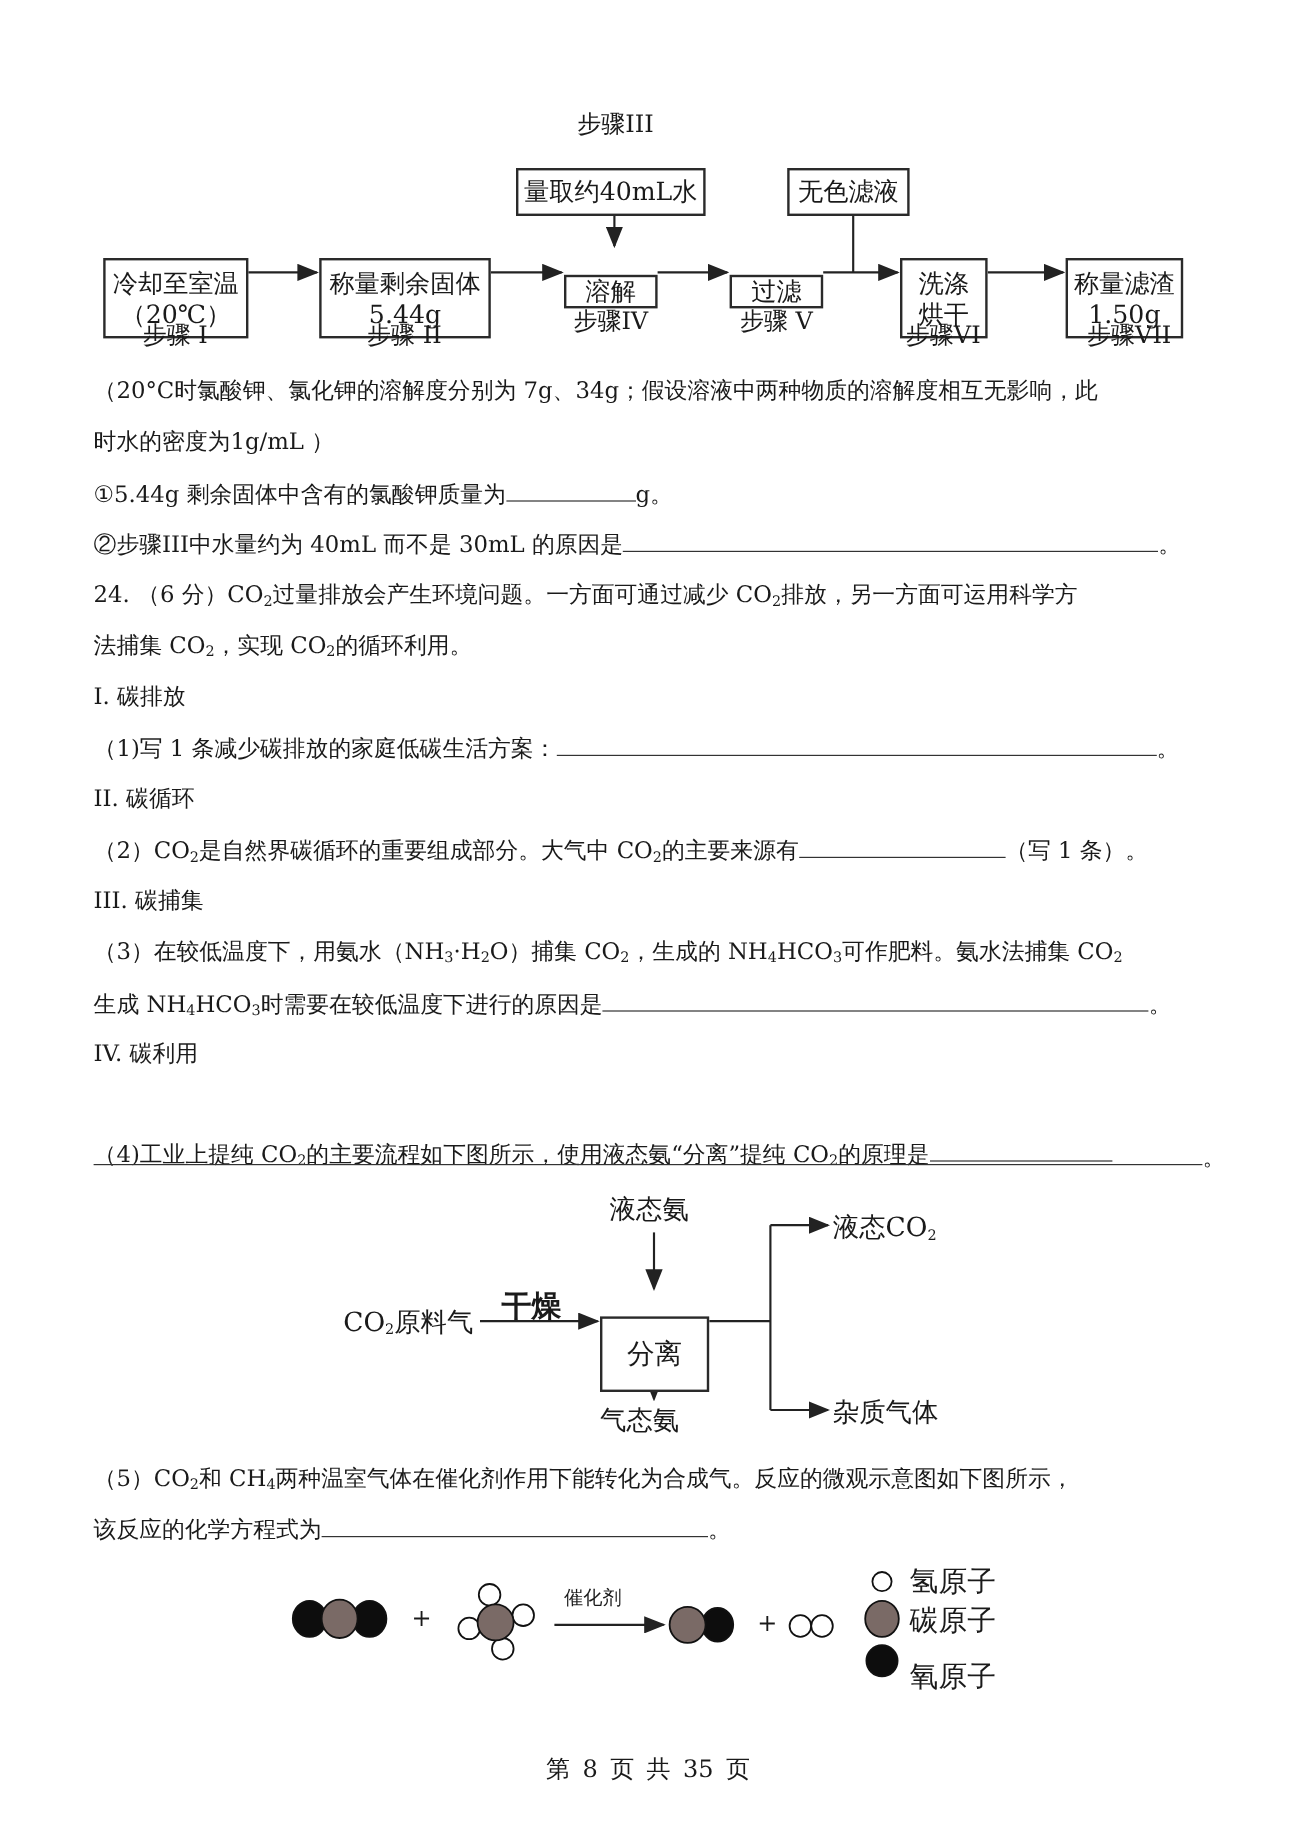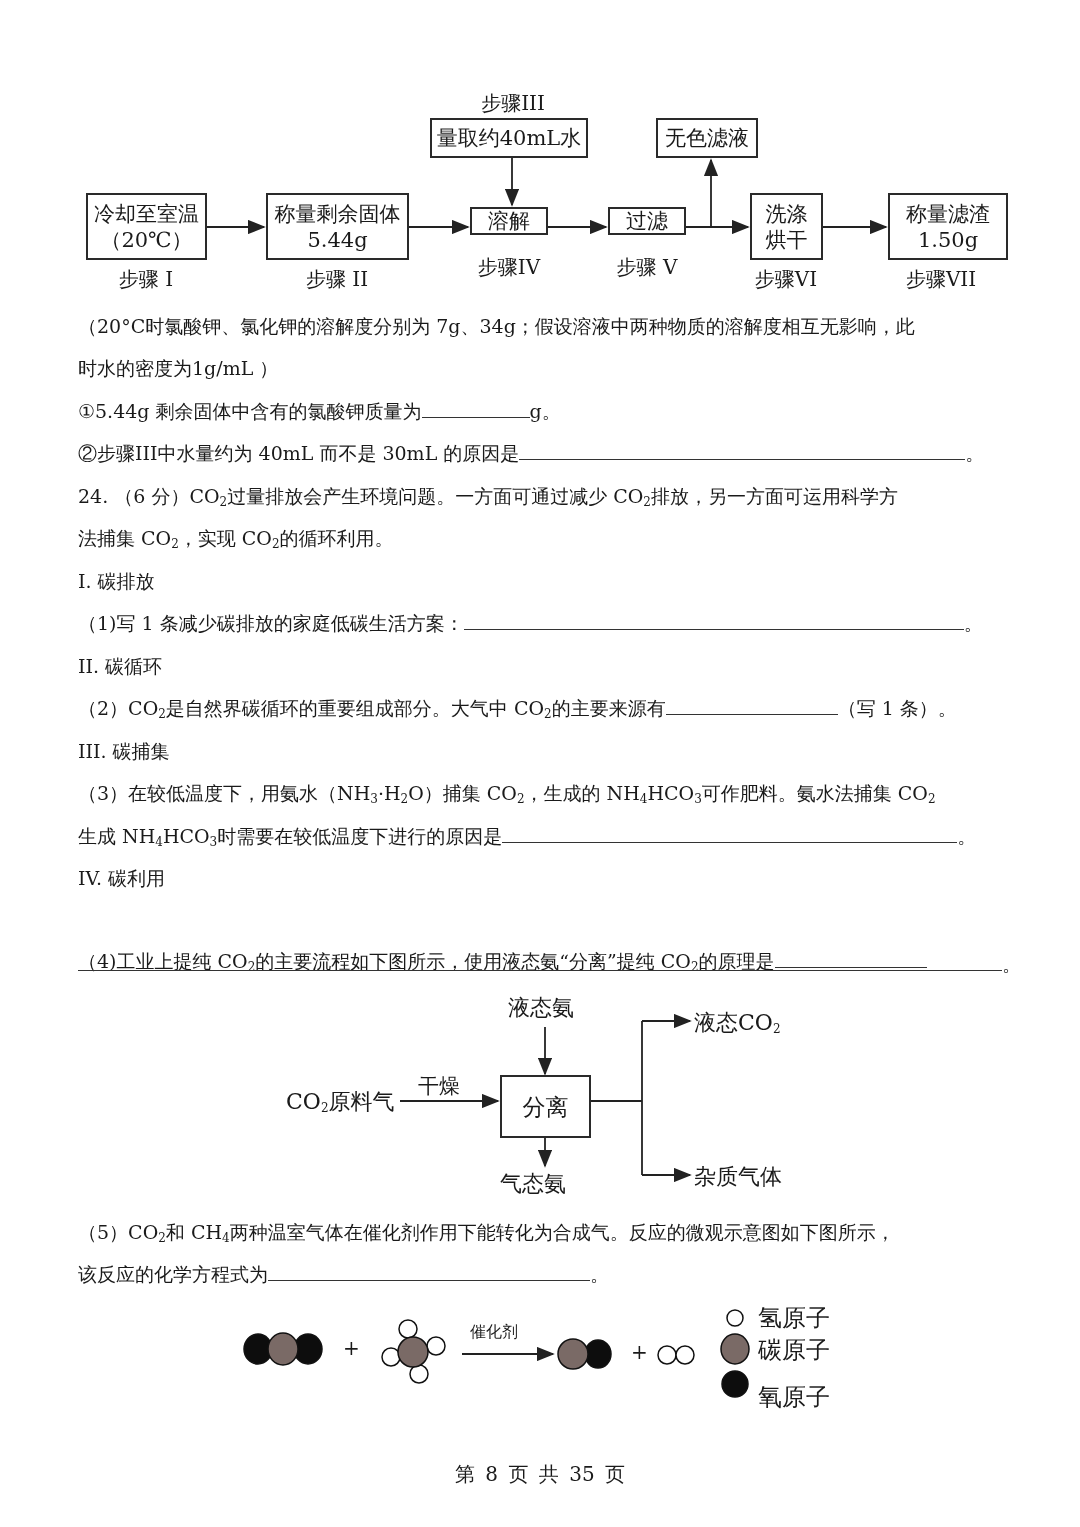--- a/index.html
+++ b/index.html
@@ -1,20 +1,20 @@
 <!DOCTYPE html>
 <html><head>
 <meta charset="utf-8">
 <style>
   html, body { margin: 0; padding: 0; background: #ffffff; }
   body { width: 1080px; height: 1527px; position: relative; overflow: hidden;
          font-family: "DejaVu Serif", "Liberation Serif", serif; color: #1a1a1a; }
   .box { position: absolute; border: 2px solid #2a2a2a; box-sizing: border-box;
          display: flex; flex-direction: column; align-items: center; justify-content: center;
-         font-size: 21px; line-height: 26px; text-align: center; background: #fff; }
+         font-size: 21px; line-height: 26px; text-align: center; background: #fff; margin-top: 22px; }
   .step { position: absolute; font-size: 20px; text-align: center; white-space: nowrap; }
   .line { position: absolute; font-size: 19px; line-height: 24px; white-space: nowrap; }
   .blank { display: inline-block; border-bottom: 1.5px solid #333; height: 18px; vertical-align: baseline; }
   sub { font-size: 12px; vertical-align: -3px; line-height: 0; }
   svg { position: absolute; left: 0; top: 0; }
   .lbl { position: absolute; font-size: 22px; white-space: nowrap; }
   .legend { position: absolute; font-size: 24px; white-space: nowrap; }
 </style>
 </head>
 <body>
@@ -67,21 +67,21 @@
     <span>过滤</span>
   </div>
   <div class="step" style="left:602px; top:254px; width:90px;">步骤 V</div>
 
   <div class="box" style="left:750px; top:193px; width:73px; height:67px;">
     <span>洗涤</span>
     <span>烘干</span>
   </div>
   <div class="step" style="left:741px; top:266px; width:90px;">步骤VI</div>
 
-  <div class="box" style="left:888px; top:193px; width:120px; height:67px;">
+  <div class="box" style="left:888px; top:193px; width:98px; height:67px;">
     <span>称量滤渣</span>
     <span>1.50g</span>
   </div>
   <div class="step" style="left:896px; top:266px; width:90px;">步骤VII</div>
 </div>
 
 <div class="line" style="left:78px; top:314px;">（20°C时氯酸钾、氯化钾的溶解度分别为 7g、34g；假设溶液中两种物质的溶解度相互无影响，此</div>
 <div class="line" style="left:78px; top:356px;">时水的密度为1g/mL ）</div>
 
 <div class="line" style="left:78px; top:399px;">
@@ -142,21 +142,21 @@
       <line x1="545" y1="1128" x2="545" y2="1166" marker-end="url(#ah2)"></line>
       <line x1="591" y1="1101" x2="642" y2="1101"></line>
       <line x1="642" y1="1021" x2="642" y2="1175"></line>
       <line x1="642" y1="1021" x2="690" y2="1021" marker-end="url(#ah2)"></line>
       <line x1="642" y1="1175" x2="690" y2="1175" marker-end="url(#ah2)"></line>
     </g>
   </svg>
   <div class="lbl" style="left:508px; top:993px;">液态氨</div>
   <div class="lbl" style="left:694px; top:1008px;"><span>液态CO</span><sub>2</sub></div>
   <div class="lbl" style="left:286px; top:1087px;"><span>CO</span><sub>2</sub><span>原料气</span></div>
-  <div class="lbl" style="left:418px; top:1072px; font-size:21px;">干燥</div>
+  <div class="lbl" style="left:418px; top:1072px; font-size:25px;font-weight:bold;">干燥</div>
   <div class="box" style="left:500px; top:1075px; width:91px; height:63px; font-size:23px;">
     <span>分离</span>
   </div>
   <div class="lbl" style="left:500px; top:1169px;">气态氨</div>
   <div class="lbl" style="left:694px; top:1162px;">杂质气体</div>
 </div>
 
 <div class="line" style="left:78px; top:1220px;">
   <span>（5）CO</span><sub>2</sub><span>和 CH</span><sub>4</sub><span>两种温室气体在催化剂作用下能转化为合成气。反应的微观示意图如下图所示，</span>
 </div>

